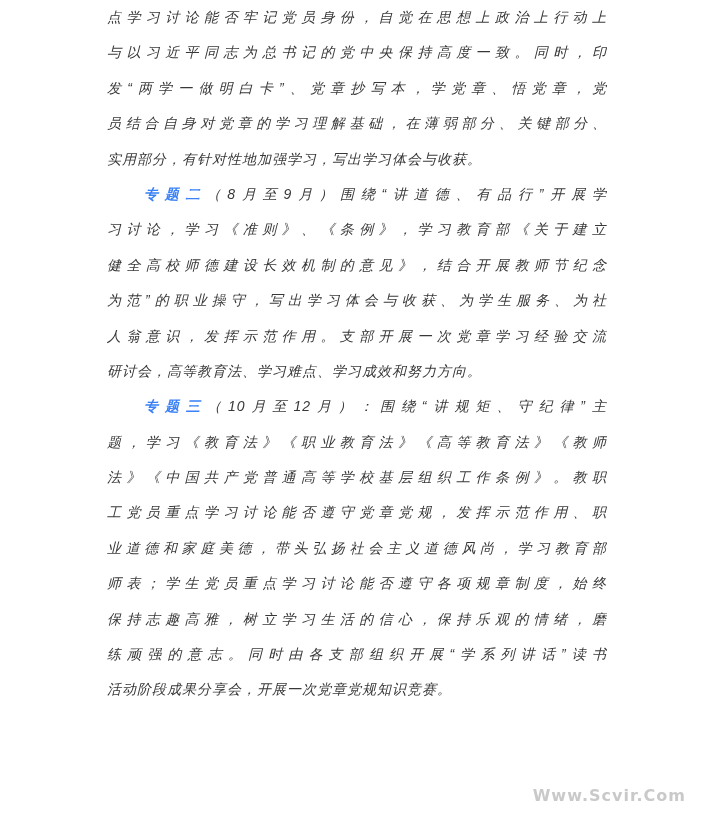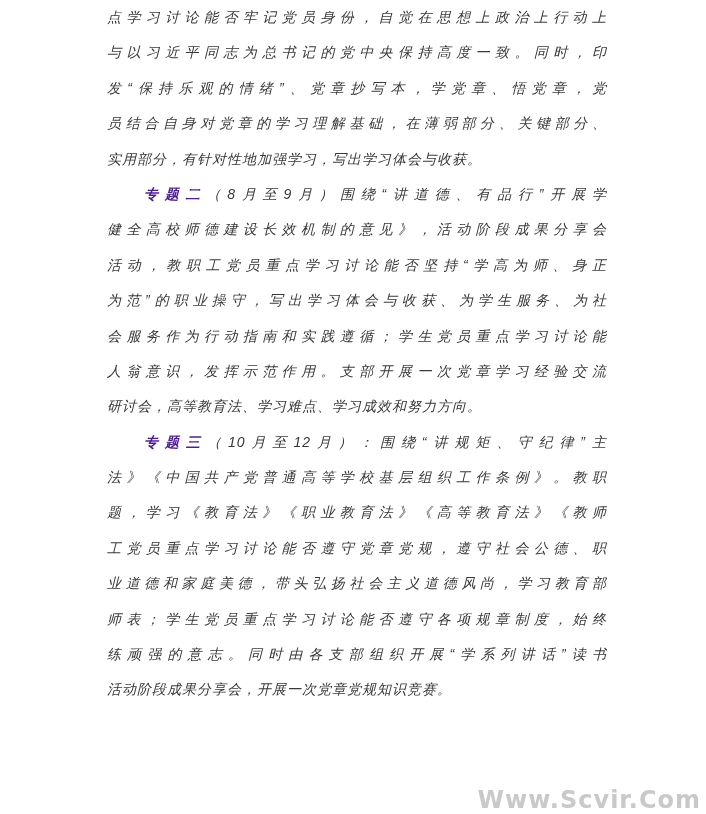--- a/index.html
+++ b/index.html
@@ -38,64 +38,64 @@
     font-style: italic;
   }
   .line.para-end {
     text-align-last: left;
   }
   .line.indent {
     text-indent: 37px;
   }
   .lead {
     font-weight: bold;
-    color: #4c1d95;
+    color: #3b82f6;
   }
   .watermark {
     position: absolute;
     top: 786px;
-    right: 5px;
+    right: 20px;
     font-family: "DejaVu Sans", "Liberation Sans", sans-serif;
     font-weight: bold;
-    font-size: 24px;
+    font-size: 16px;
     letter-spacing: 1px;
     color: #c9c9c9;
   }
 </style>
 </head>
 <body>
 
 <div class="page">
   <div class="doc">
 
     <div class="para">
       <div class="line"><span>点学习讨论能否牢记党员身份，自觉在思想上政治上行动上</span></div>
       <div class="line"><span>与以习近平同志为总书记的党中央保持高度一致。同时，印</span></div>
-      <div class="line"><span>发“保持乐观的情绪”、党章抄写本，学党章、悟党章，党</span></div>
+      <div class="line"><span>发“两学一做明白卡”、党章抄写本，学党章、悟党章，党</span></div>
       <div class="line"><span>员结合自身对党章的学习理解基础，在薄弱部分、关键部分、</span></div>
       <div class="line para-end"><span>实用部分，有针对性地加强学习，写出学习体会与收获。</span></div>
     </div>
 
     <div class="para">
       <div class="line indent"><strong class="lead">专题二</strong><span>（8月至9月）围绕“讲道德、有品行”开展学</span></div>
-      <div class="line"><span>健全高校师德建设长效机制的意见》，活动阶段成果分享会</span></div>
-      <div class="line"><span>活动，教职工党员重点学习讨论能否坚持“学高为师、身正</span></div>
+      <div class="line"><span>习讨论，学习《准则》、《条例》，学习教育部《关于建立</span></div>
+      <div class="line"><span>健全高校师德建设长效机制的意见》，结合开展教师节纪念</span></div>
       <div class="line"><span>为范”的职业操守，写出学习体会与收获、为学生服务、为社</span></div>
-      <div class="line"><span>会服务作为行动指南和实践遵循；学生党员重点学习讨论能</span></div>
       <div class="line"><span>人翁意识，发挥示范作用。支部开展一次党章学习经验交流</span></div>
       <div class="line para-end"><span>研讨会，高等教育法、学习难点、学习成效和努力方向。</span></div>
     </div>
 
     <div class="para">
       <div class="line indent"><strong class="lead">专题三</strong><span>（10月至12月）：围绕“讲规矩、守纪律”主</span></div>
+      <div class="line"><span>题，学习《教育法》《职业教育法》《高等教育法》《教师</span></div>
       <div class="line"><span>法》《中国共产党普通高等学校基层组织工作条例》。教职</span></div>
-      <div class="line"><span>题，学习《教育法》《职业教育法》《高等教育法》《教师</span></div>
-      <div class="line"><span>工党员重点学习讨论能否遵守党章党规，遵守社会公德、职</span></div>
+      <div class="line"><span>工党员重点学习讨论能否遵守党章党规，发挥示范作用、职</span></div>
       <div class="line"><span>业道德和家庭美德，带头弘扬社会主义道德风尚，学习教育部</span></div>
       <div class="line"><span>师表；学生党员重点学习讨论能否遵守各项规章制度，始终</span></div>
+      <div class="line"><span>保持志趣高雅，树立学习生活的信心，保持乐观的情绪，磨</span></div>
       <div class="line"><span>练顽强的意志。同时由各支部组织开展“学系列讲话”读书</span></div>
       <div class="line para-end"><span>活动阶段成果分享会，开展一次党章党规知识竞赛。</span></div>
     </div>
 
   </div>
 
   <div class="watermark">Www.Scvir.Com</div>
 </div>
 
 </body></html>

